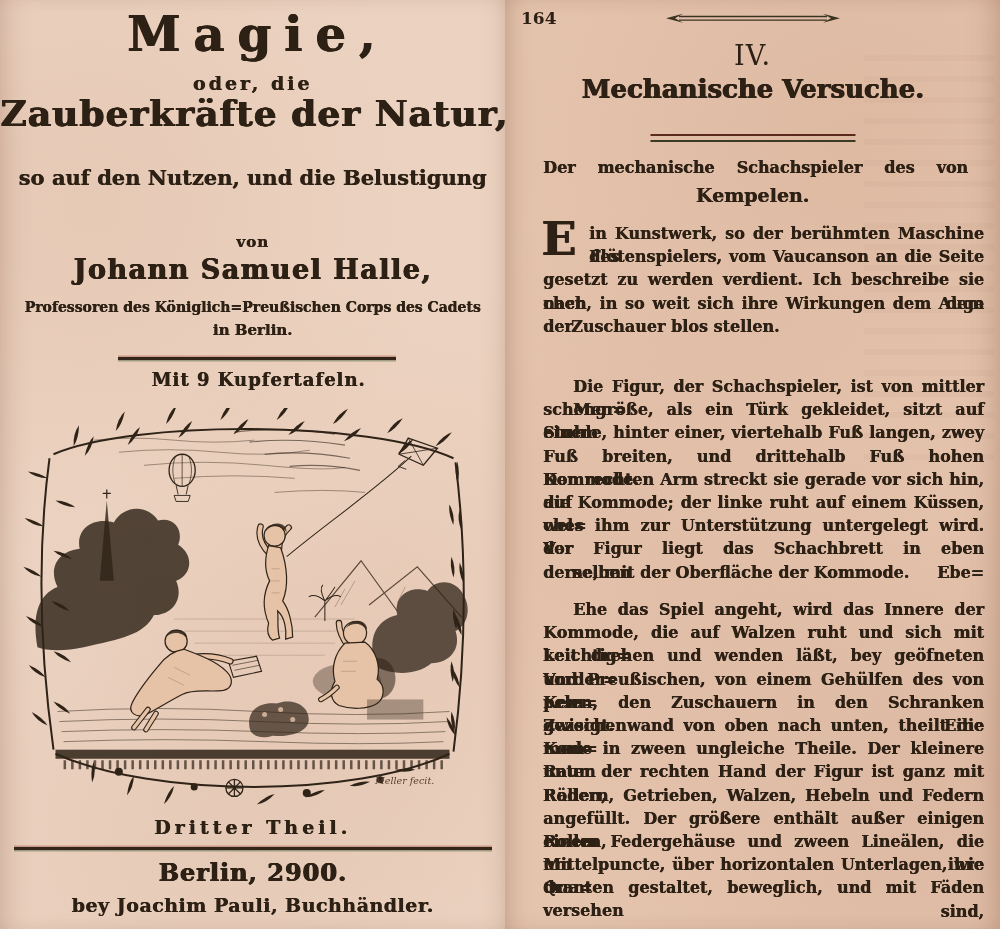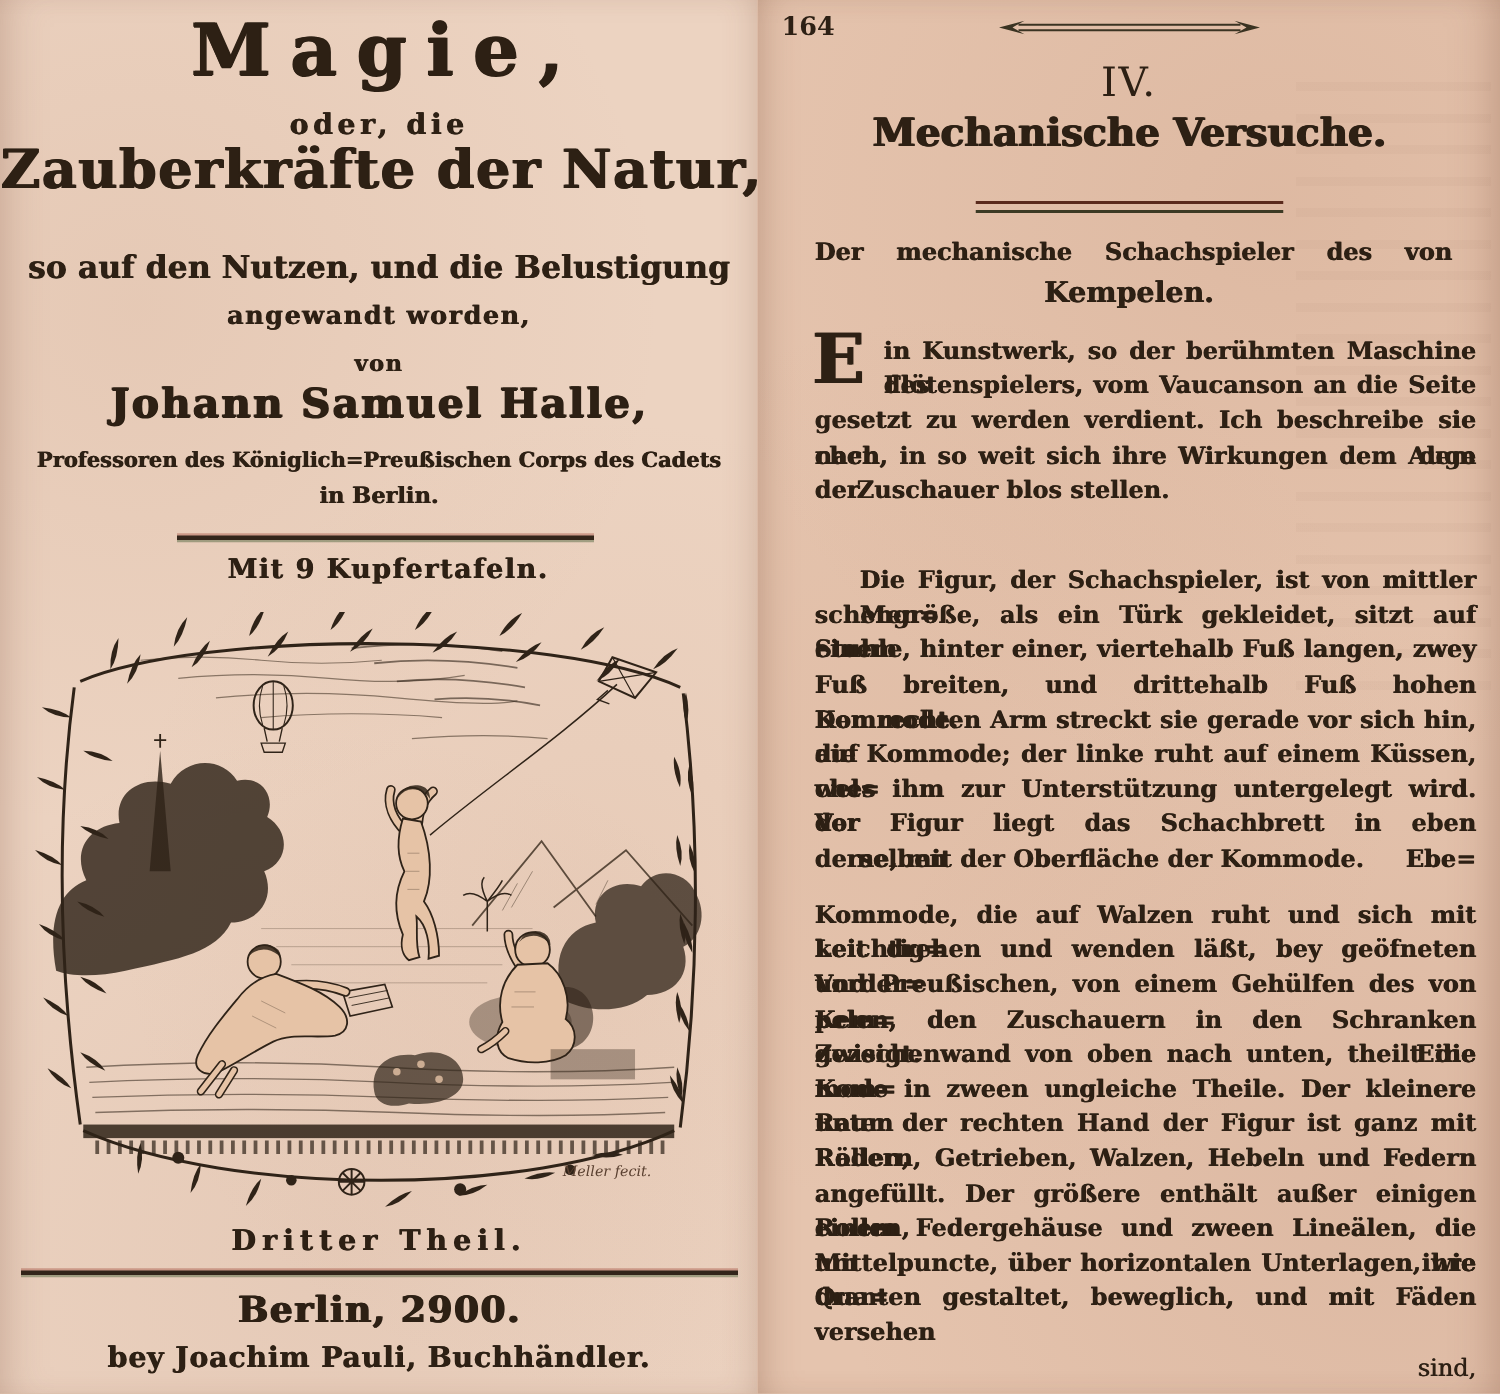--- a/index.html
+++ b/index.html
@@ -65,36 +65,35 @@
   .bodyline{display:block;font-size:16px;line-height:23.2px;height:23.2px;
     text-align:justify;text-align-last:justify;font-weight:bold;text-shadow:.4px 0 0 currentColor;}
   .bodyline.end{text-align-last:left;margin-left:28px;}
   .bodyline.ind{padding-left:30px;}
   .bodyline.pad{padding-left:46px;}
   .rp-para1{top:222px;}
   .rp-para2{top:375px;}
   .rp-para3{top:598px;}
   .dropcap{position:absolute;left:-2px;top:-6px;font-size:46px;font-weight:bold;line-height:46px;
     text-shadow:1px 0 0 currentColor;}
-  .rp-catch{top:902px;left:38px;right:16px;text-align:right;font-size:16px;font-weight:normal;
+  .rp-catch{top:902px;left:38px;right:16px;text-align:right;font-size:16px;font-weight:bold;
     text-shadow:.4px 0 0 currentColor;}
   .bleed{position:absolute;right:6px;top:40px;width:130px;height:420px;pointer-events:none;opacity:.5;
     background:repeating-linear-gradient(180deg, transparent 0 15px, rgba(110,70,50,.07) 15px 21px);}
 </style>
 </head>
 <body>
 
 <div class="book">
 
   <div class="page page-left">
     <div class="abs ctr blackletter fat lp-title">Magie,</div>
     <div class="abs ctr blackletter lp-oder">oder, die</div>
     <div class="abs ctr blackletter fat lp-main">Zauberkräfte der Natur,</div>
     <div class="abs ctr blackletter lp-app1">so auf den Nutzen, und die Belustigung</div>
-    <div class="abs ctr blackletter lp-app2">angewandt worden,</div>
     <div class="abs ctr blackletter lp-von">von</div>
     <div class="abs ctr blackletter fat lp-author">Johann Samuel Halle,</div>
     <div class="abs ctr blackletter lp-aff1">Professoren des Königlich=Preußischen Corps des Cadets</div>
     <div class="abs ctr blackletter lp-aff2">in Berlin.</div>
     <div class="rule lp-rule1"></div>
     <div class="abs ctr blackletter lp-plates">Mit 9 Kupfertafeln.</div>
 
     <svg class="lp-engraving" width="460" height="402" viewBox="0 0 455 400">
       <defs>
         <path id="lf" d="M0,0 Q6,-8 14,-10 Q7,-2 0,0 Z"></path>
@@ -324,20 +323,21 @@
       <span class="bodyline">Stuhle, hinter einer, viertehalb Fuß langen, zwey</span>
       <span class="bodyline">Fuß breiten, und drittehalb Fuß hohen Kommode.</span>
       <span class="bodyline">Den rechten Arm streckt sie gerade vor sich hin, auf</span>
       <span class="bodyline">die Kommode; der linke ruht auf einem Küssen, wel=</span>
       <span class="bodyline">ches ihm zur Unterstützung untergelegt wird.  Vor</span>
       <span class="bodyline">der Figur liegt das Schachbrett in eben derselben Ebe=</span>
       <span class="bodyline end">ne, mit der Oberfläche der Kommode.</span>
     </div>
 
     <div class="rp-col rp-para3">
+      <span class="bodyline ind">Ehe das Spiel angeht, wird das Innere der</span>
       <span class="bodyline">Kommode, die auf Walzen ruht und sich mit Leichtig=</span>
       <span class="bodyline">keit drehen und wenden läßt, bey geöfneten Vorder=</span>
       <span class="bodyline">und Preußischen, von einem Gehülfen des von Kem=</span>
       <span class="bodyline">pelen, den Zuschauern in den Schranken gezeigt.  Eine</span>
       <span class="bodyline">Zwischenwand von oben nach unten, theilt die Kom=</span>
       <span class="bodyline">mode in zween ungleiche Theile.  Der kleinere Raum</span>
       <span class="bodyline">unter der rechten Hand der Figur ist ganz mit Rollen,</span>
       <span class="bodyline">Rädern, Getrieben, Walzen, Hebeln und Federn</span>
       <span class="bodyline">angefüllt.  Der größere enthält außer einigen Rollen,</span>
       <span class="bodyline">einem Federgehäuse und zween Lineälen, die um ihre</span>

